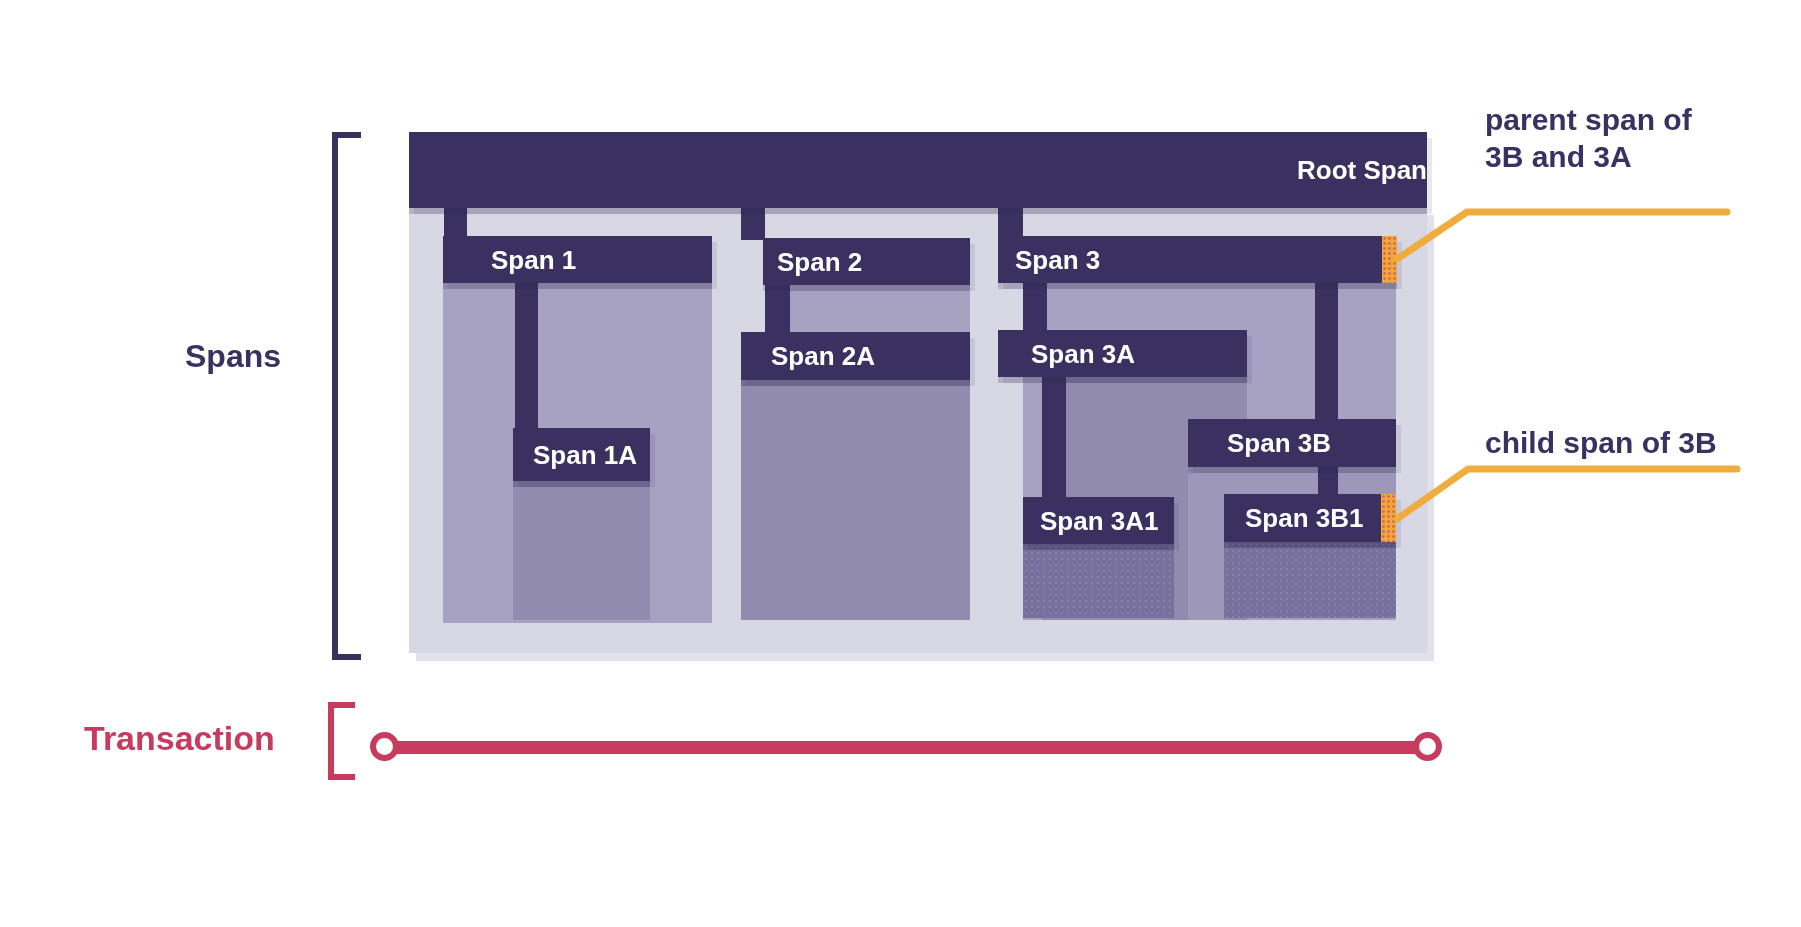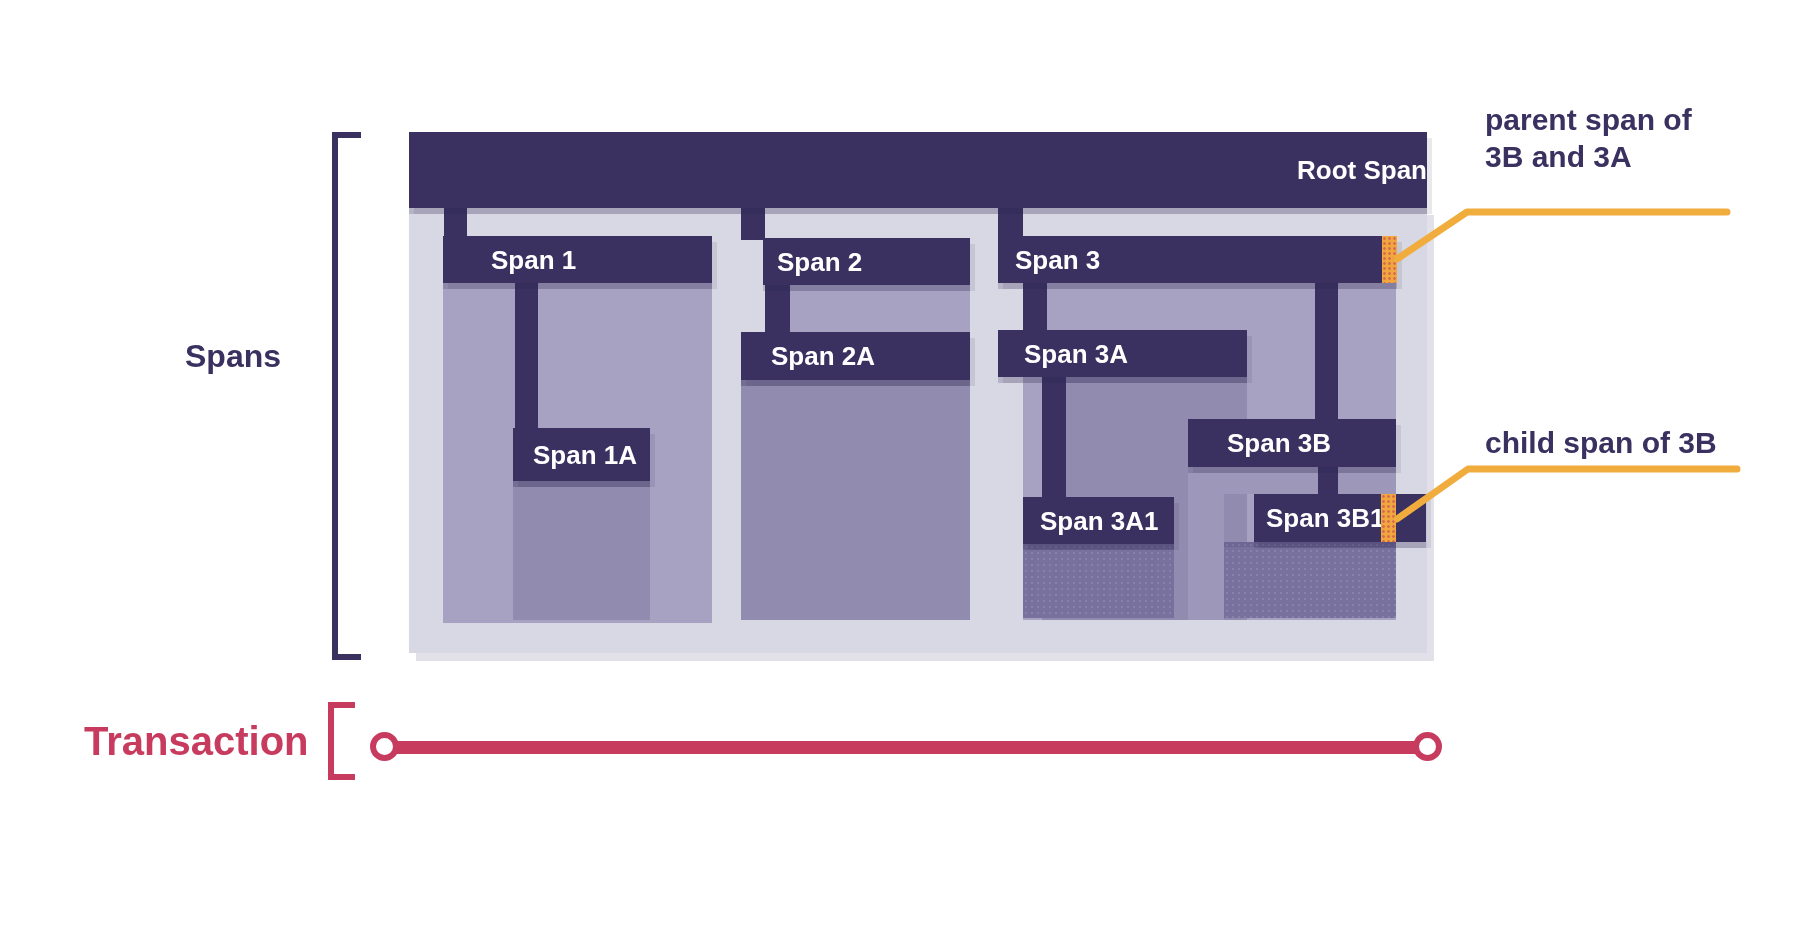--- a/index.html
+++ b/index.html
@@ -5,21 +5,21 @@
   html,body{margin:0;padding:0;background:#ffffff;}
   #canvas{
     position:relative;width:1801px;height:927px;background:#fff;overflow:hidden;
     font-family:"Liberation Sans",sans-serif;
   }
   
   .bracket-part{position:absolute;background:var(--dark_purple);}
   .bracket-part.red{background:var(--red);}
   
   .side-label{position:absolute;font-weight:700;color:var(--dark_purple);font-size:32px;line-height:1;}
-  .side-label.red{color:var(--red);font-size:40px;}
+  .side-label.red{color:var(--red);font-size:34px;}
   
   .container-bg{position:absolute;background:var(--container);z-index:1;
     box-shadow:7px 8px 0 rgba(125,120,160,.22);}
   .fill{position:absolute;z-index:2;}
   .fill.light{background:var(--fill_light);}
   .fill.mid{background:var(--fill_mid);box-shadow:inset 0 6px 0 rgba(44,36,82,.10);}
   .fill.midlight{background:var(--fill_midlight);}
   .fill.darkfill{background:var(--fill_dark);
     background-image:radial-gradient(rgba(255,255,255,.12) 1px,transparent 1.5px);
     background-size:6px 6px;box-shadow:inset 0 5px 0 rgba(44,36,82,.12);}
@@ -82,30 +82,30 @@
   </div>
   <div class="span-bar" style="left:763px;top:238px;width:207px;height:47px;padding-left:14px;box-sizing:border-box;">
     <span>Span 2</span>
   </div>
   <div class="span-bar" style="left:741px;top:332px;width:229px;height:48px;padding-left:30px;box-sizing:border-box;">
     <span>Span 2A</span>
   </div>
   <div class="span-bar" style="left:998px;top:236px;width:399px;height:47px;padding-left:17px;box-sizing:border-box;">
     <span>Span 3</span>
   </div>
-  <div class="span-bar" style="left:998px;top:330px;width:249px;height:47px;padding-left:26px;box-sizing:border-box;">
+  <div class="span-bar" style="left:998px;top:330px;width:249px;height:47px;padding-left:33px;box-sizing:border-box;">
     <span>Span 3A</span>
   </div>
   <div class="span-bar" style="left:1023px;top:497px;width:151px;height:47px;padding-left:17px;box-sizing:border-box;">
     <span>Span 3A1</span>
   </div>
   <div class="span-bar" style="left:1188px;top:419px;width:208px;height:48px;padding-left:39px;box-sizing:border-box;">
     <span>Span 3B</span>
   </div>
-  <div class="span-bar" style="left:1224px;top:494px;width:172px;height:48px;padding-left:12px;box-sizing:border-box;margin-left:30px;">
+  <div class="span-bar" style="left:1224px;top:494px;width:172px;height:48px;padding-left:21px;box-sizing:border-box;">
     <span>Span 3B1</span>
   </div>
 
   <div class="orange-chip" style="left:1382px;top:236px;width:15px;height:47px;"></div>
   <div class="orange-chip" style="left:1381px;top:494px;width:15px;height:48px;"></div>
 
   <svg id="conn-svg" width="1801" height="927">
     <polyline points="1397,259 1467,212 1727,212" fill="none" stroke="#F0AD3D" stroke-width="7" stroke-linejoin="round" stroke-linecap="round"></polyline>
     <polyline points="1397,519 1468,469 1737,469" fill="none" stroke="#F0AD3D" stroke-width="7" stroke-linejoin="round" stroke-linecap="round"></polyline>
   </svg>

